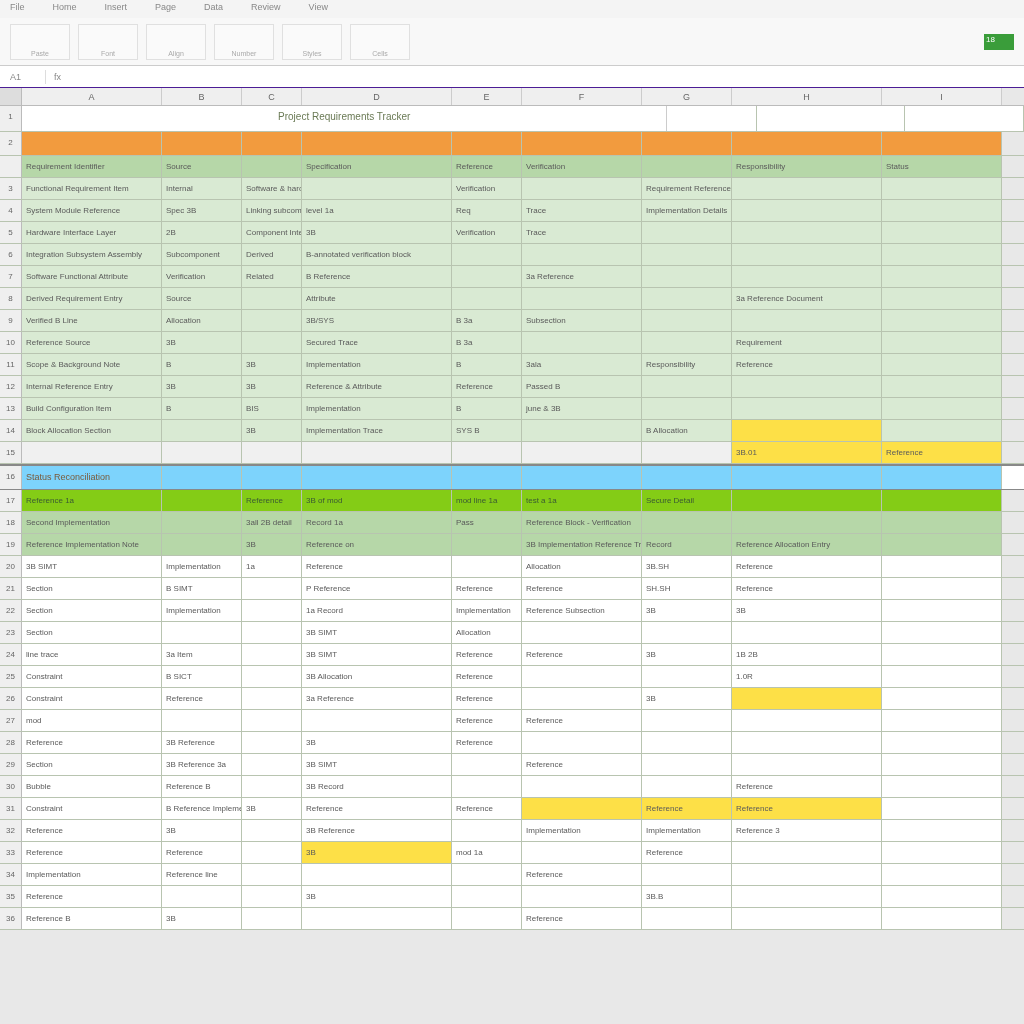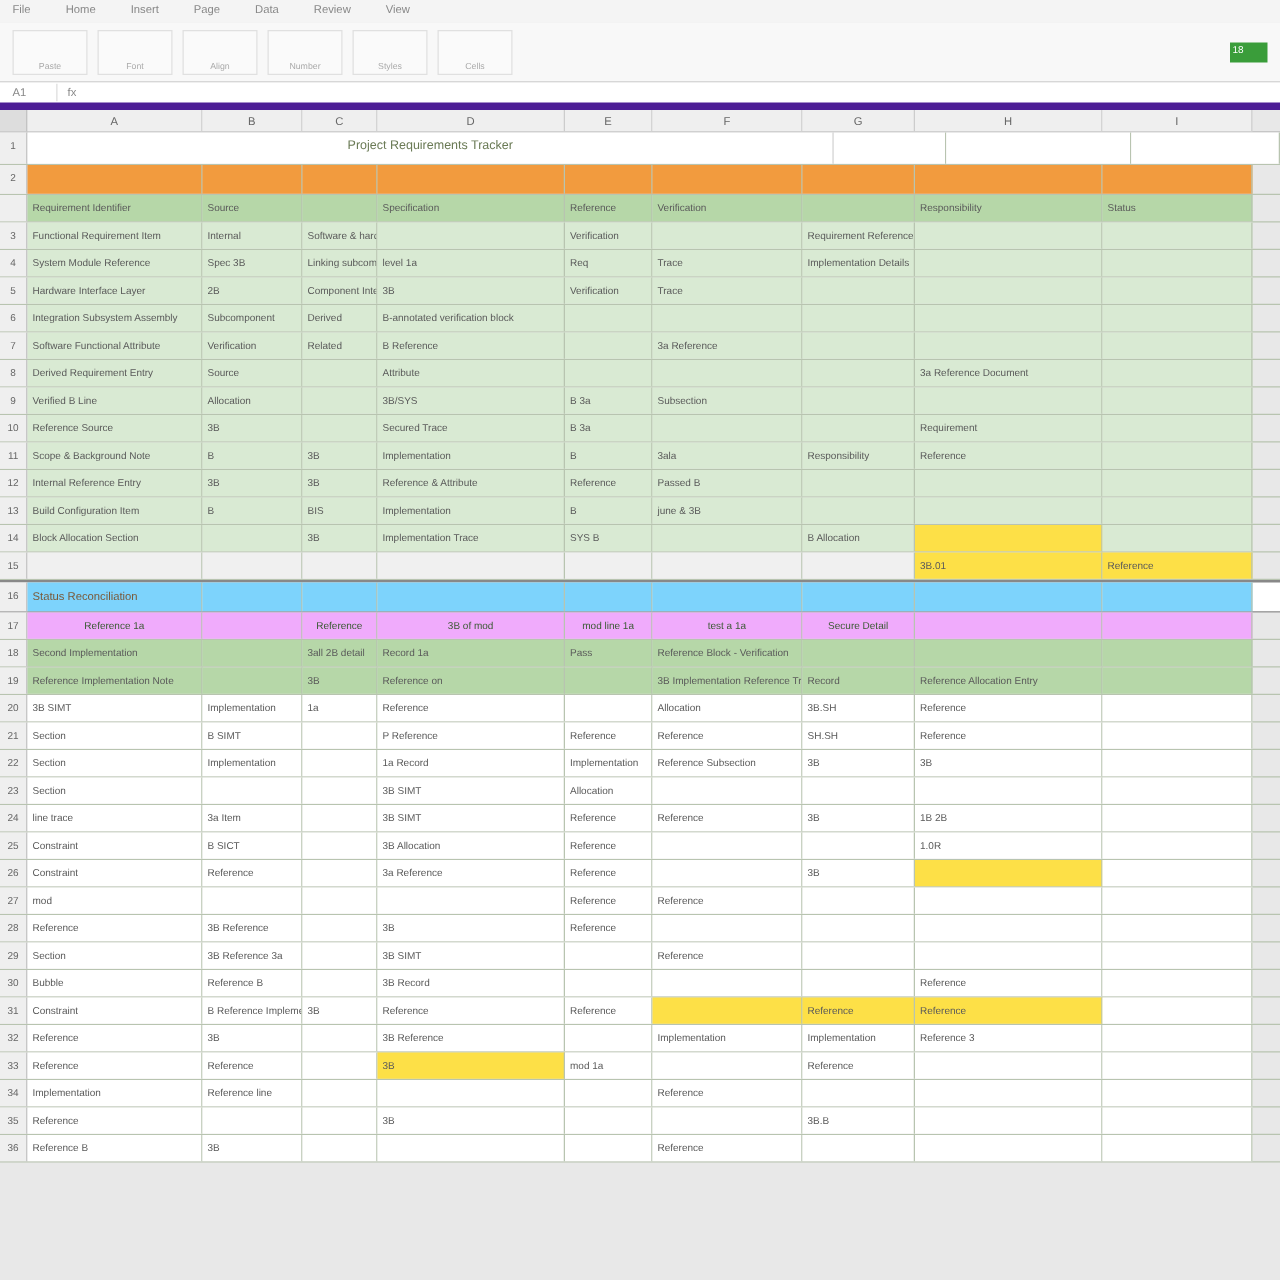--- a/index.html
+++ b/index.html
@@ -1,21 +1,21 @@
 <!DOCTYPE html>
 <html><head>
 <meta charset="utf-8">
 <style>
 * { margin: 0; padding: 0; box-sizing: border-box; font-family: Arial, sans-serif; }
 body { background: #e8e8e8; width: 1024px; height: 1024px; overflow: hidden; font-size: 9px; color: #555; }
 .menubar { height: 18px; background: #f4f4f4; display: flex; gap: 28px; padding: 2px 10px; align-items: flex-start; font-size: 9px; color: #888; }
 .ribbon { height: 48px; background: #f8f8f8; border-bottom: 1px solid #ccc; display: flex; align-items: center; padding: 4px 10px; gap: 8px; }
 .ribbon-item { width: 60px; height: 36px; background: #fafafa; border: 1px solid #e0e0e0; font-size: 7px; color: #aaa; display:flex; align-items:flex-end; justify-content:center; padding:2px; }
 .ribbon-accent { width: 30px; height: 16px; background: #3a9d3a; margin-left: auto; }
-.formula-bar { height: 22px; background: #fff; border-bottom: 6px solid #4c1d95; display: flex; align-items: center; padding: 0 6px; gap: 8px; font-size: 9px; color: #888; }
+.formula-bar { height: 22px; background: #fff; border-bottom: 1px solid #4c1d95; display: flex; align-items: center; padding: 0 6px; gap: 8px; font-size: 9px; color: #888; }
 .fb-cell { width: 40px; border-right: 1px solid #ddd; padding: 2px 4px; }
 .col-headers { height: 18px; background: #e8e8e8; display: flex; border-bottom: 1px solid #bbb; }
 .rowhead-gap { width: 22px; background: #ddd; border-right: 1px solid #bbb; }
 .colh { border-right: 1px solid #ccc; text-align: center; font-size: 9px; color: #666; line-height: 18px; background: #efefef; }
 .sheet { position: relative; }
 .row { display: flex; height: 22px; border-bottom: 1px solid #b8c4b0; }
 .rowh { width: 22px; background: #efefef; border-right: 1px solid #bbb; text-align: center; font-size: 8px; color: #666; line-height: 22px; flex-shrink: 0; }
 .cell { border-right: 1px solid #b8c4b0; padding: 2px 4px; font-size: 8px; color: #5a5a5a; overflow: hidden; white-space: nowrap; text-overflow: clip; line-height: 18px; }
 .c-a { width: 140px; }
 .c-b { width: 80px; }
@@ -23,21 +23,21 @@
 .c-d { width: 150px; }
 .c-e { width: 70px; }
 .c-f { width: 120px; }
 .c-g { width: 90px; }
 .c-h { width: 150px; }
 .c-i { width: 120px; }
 .bg-white { background: #ffffff; }
 .bg-orange { background: #f29b3e; }
 .bg-green-lt { background: #d9ead3; }
 .bg-green-md { background: #b6d7a8; }
-.bg-green-hdr { background: #f0abfc; color: #3a5a33; font-weight: 500; text-align: center; }
+.bg-green-hdr { background: #84cc16; color: #3a5a33; font-weight: 500; }
 .bg-salmon { background: #fde047; }
 .bg-grey { background: #f0f0f0; }
 .title-row .cell { background: #fff; }
 .title-cell { font-size: 10px; color: #6a7a55; text-align: center; }
 .divider-row { height: 26px; background: #fff; border-top: 2px solid #888; border-bottom: 1px solid #888; }
 .divider-row .cell { background: #7dd3fc; }
 .section-label { font-size: 9px; color: #7a5a3a; }
 </style>
 </head>
 <body>

